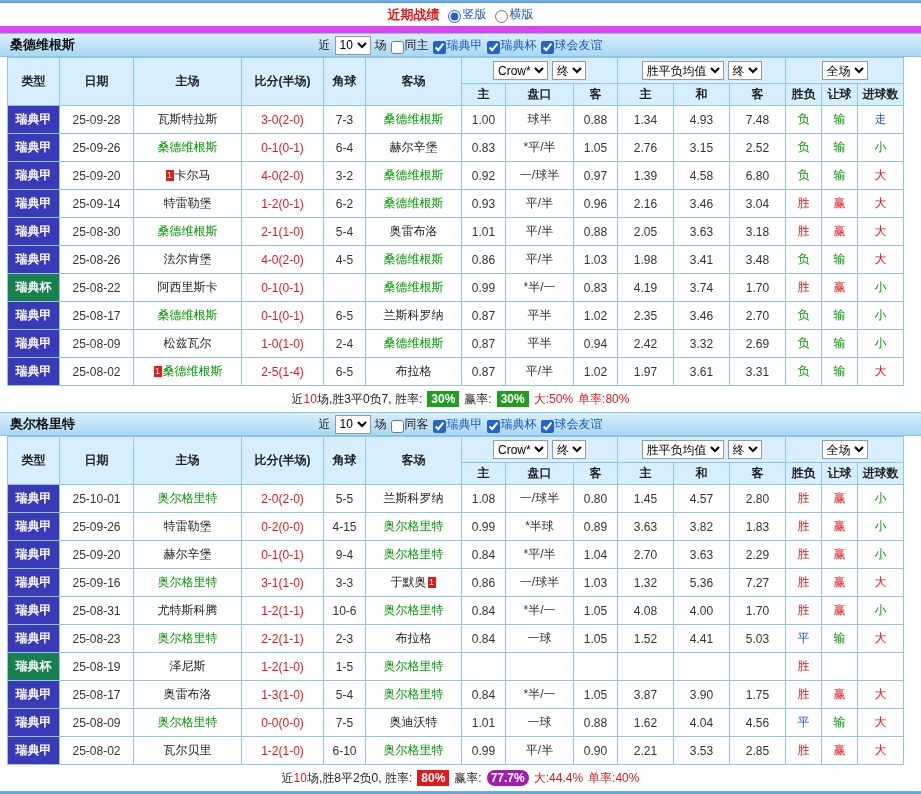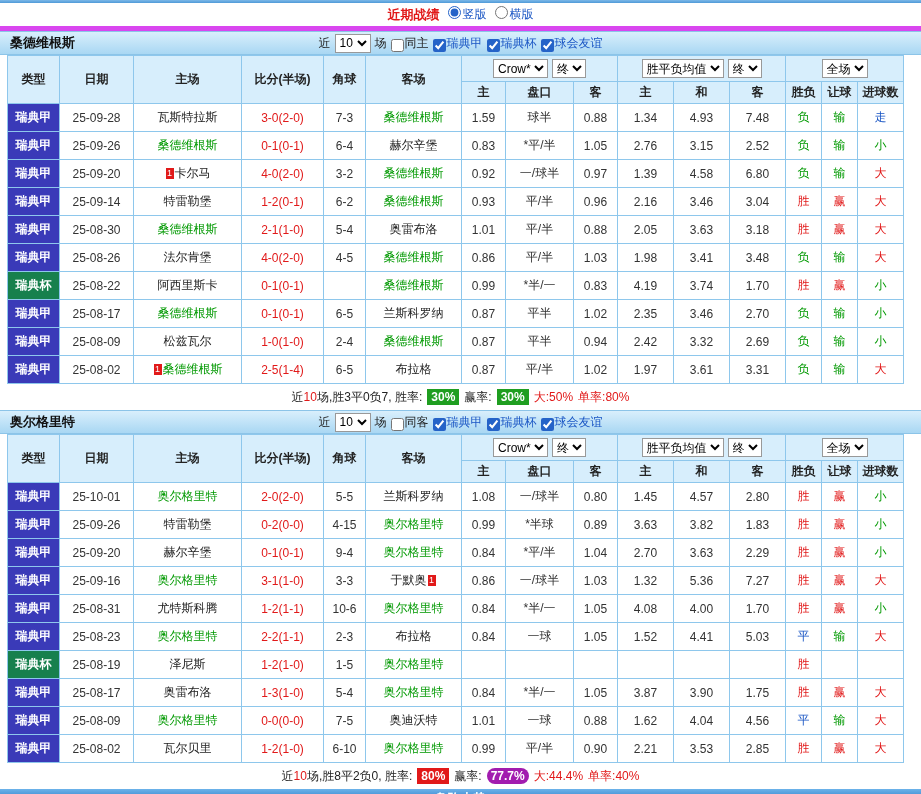--- a/index.html
+++ b/index.html
@@ -3,24 +3,24 @@
 <meta charset="utf-8">
 <style>
   html,body{margin:0;padding:0;}
   body{
     width:921px;height:794px;overflow:hidden;background:#fff;
     font-family:"Liberation Sans","DejaVu Sans",sans-serif;font-size:12px;color:#222;
   }
   .top-strip{height:3px;background:linear-gradient(#7cb8e8,#4f9ad8);}
   .title-bar{
     height:23px;display:flex;align-items:center;justify-content:center;gap:8px;
-    border-bottom:5px solid #d946ef;background:#fff;
+    border-bottom:7px solid #d946ef;background:#fff;
   }
   .page-title{color:#e11919;font-weight:bold;font-size:13px;}
-  .radio-opt{display:inline-flex;align-items:flex-start;gap:2px;color:#1a56c4;cursor:pointer;}
+  .radio-opt{display:inline-flex;align-items:flex-end;gap:2px;color:#1a56c4;cursor:pointer;}
   input[type=radio],input[type=checkbox]{accent-color:#2563c8;width:13px;height:13px;margin:0;}
   .section-bar{
     height:22px;background:linear-gradient(#d9effc,#a9d7f3);
     border-top:1px solid #8cc4e8;border-bottom:1px solid #8cc4e8;
     position:relative;display:flex;align-items:center;
   }
   .team-name{font-weight:bold;font-size:13px;margin-left:10px;color:#111;}
   .filter{
     position:absolute;left:50%;transform:translateX(-50%);
     display:flex;align-items:center;gap:4px;white-space:nowrap;color:#222;
@@ -151,21 +151,21 @@
       </tr>
     </thead>
     <tbody>
         <tr>
           <td class="type-blue">瑞典甲</td>
           <td class="date">25-09-28</td>
           <td class="home"><span class="team">瓦斯特拉斯</span></td>
           <td class="score">3-0(2-0)</td>
           <td class="corner">7-3</td>
           <td class="away"><span class="team focal">桑德维根斯</span></td>
-          <td class="num">1.59</td>
+          <td class="num">1.00</td>
           <td class="num">球半</td>
           <td class="num">0.88</td>
           <td class="num">1.34</td>
           <td class="num">4.93</td>
           <td class="num">7.48</td>
           <td class="res c-green">负</td>
           <td class="res c-green">输</td>
           <td class="res c-blue">走</td>
         </tr>
         <tr>

